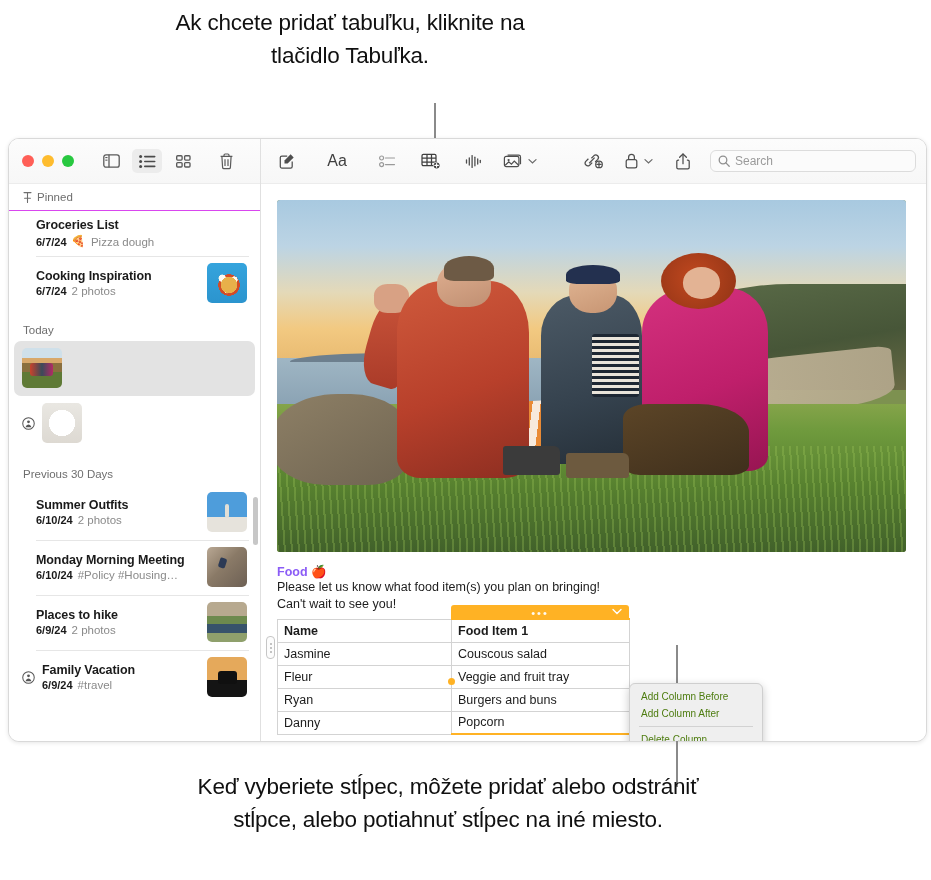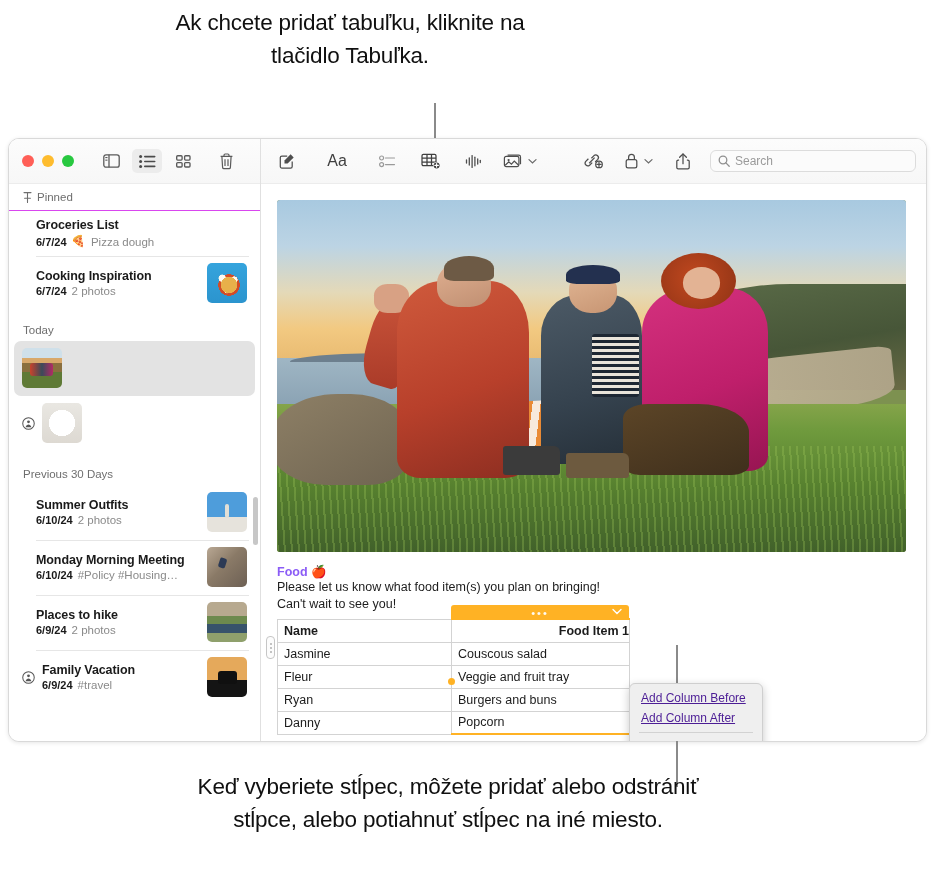--- a/index.html
+++ b/index.html
@@ -378,45 +378,44 @@
     border: 1px solid #d3d3d3;
     height: 23px;
     padding: 0 0 0 6px;
     white-space: nowrap;
     overflow: hidden;
   }
   table.note-table tr.head td { font-weight: bold; margin-left: 16px; }
   table.note-table td.c1 { width: 174px; }
   table.note-table td.c2 { width: 178px; }
   td.sel { border-left: 2px solid #ffb224; border-right: 2px solid #ffb224; }
-  tr.head td.sel { border-top: 2px solid #ffb224; text-align: right; }
+  tr.head td.sel { border-top: 2px solid #ffb224; }
   tr.last td.sel { border-bottom: 2px solid #ffb224; }
   .handle-dot {
     position: absolute; left: 171px; top: 60px;
     width: 7px; height: 7px; border-radius: 50%;
     background: #ffb224;
   }
 
   
   #ctx-menu {
     position: absolute;
     left: 352px; top: 65px;
     width: 134px;
     background: #efefef;
     border: 1px solid #cfcfcf;
     border-radius: 6px;
     box-shadow: 0 3px 10px rgba(0,0,0,0.22);
     padding: 4px 0;
     z-index: 40;
   }
   #ctx-menu .mi {
-    font-size: 12px; color: #4c1d95;
+    font-size: 10px; color: #4d7c0f;
     padding: 3px 10px 3px 11px;
     white-space: nowrap;
-    text-decoration: underline;
   }
   #ctx-menu .sep { height: 1px; background: #d2d2d2; margin: 4px 9px; }
 
   svg { display: block; }
 </style>
 </head>
 <body>
 
 <div class="callout" id="callout-top">Ak chcete pridať tabuľku, kliknite na tlačidlo Tabuľka.</div>
 <div class="leader" id="leader-top"></div>

